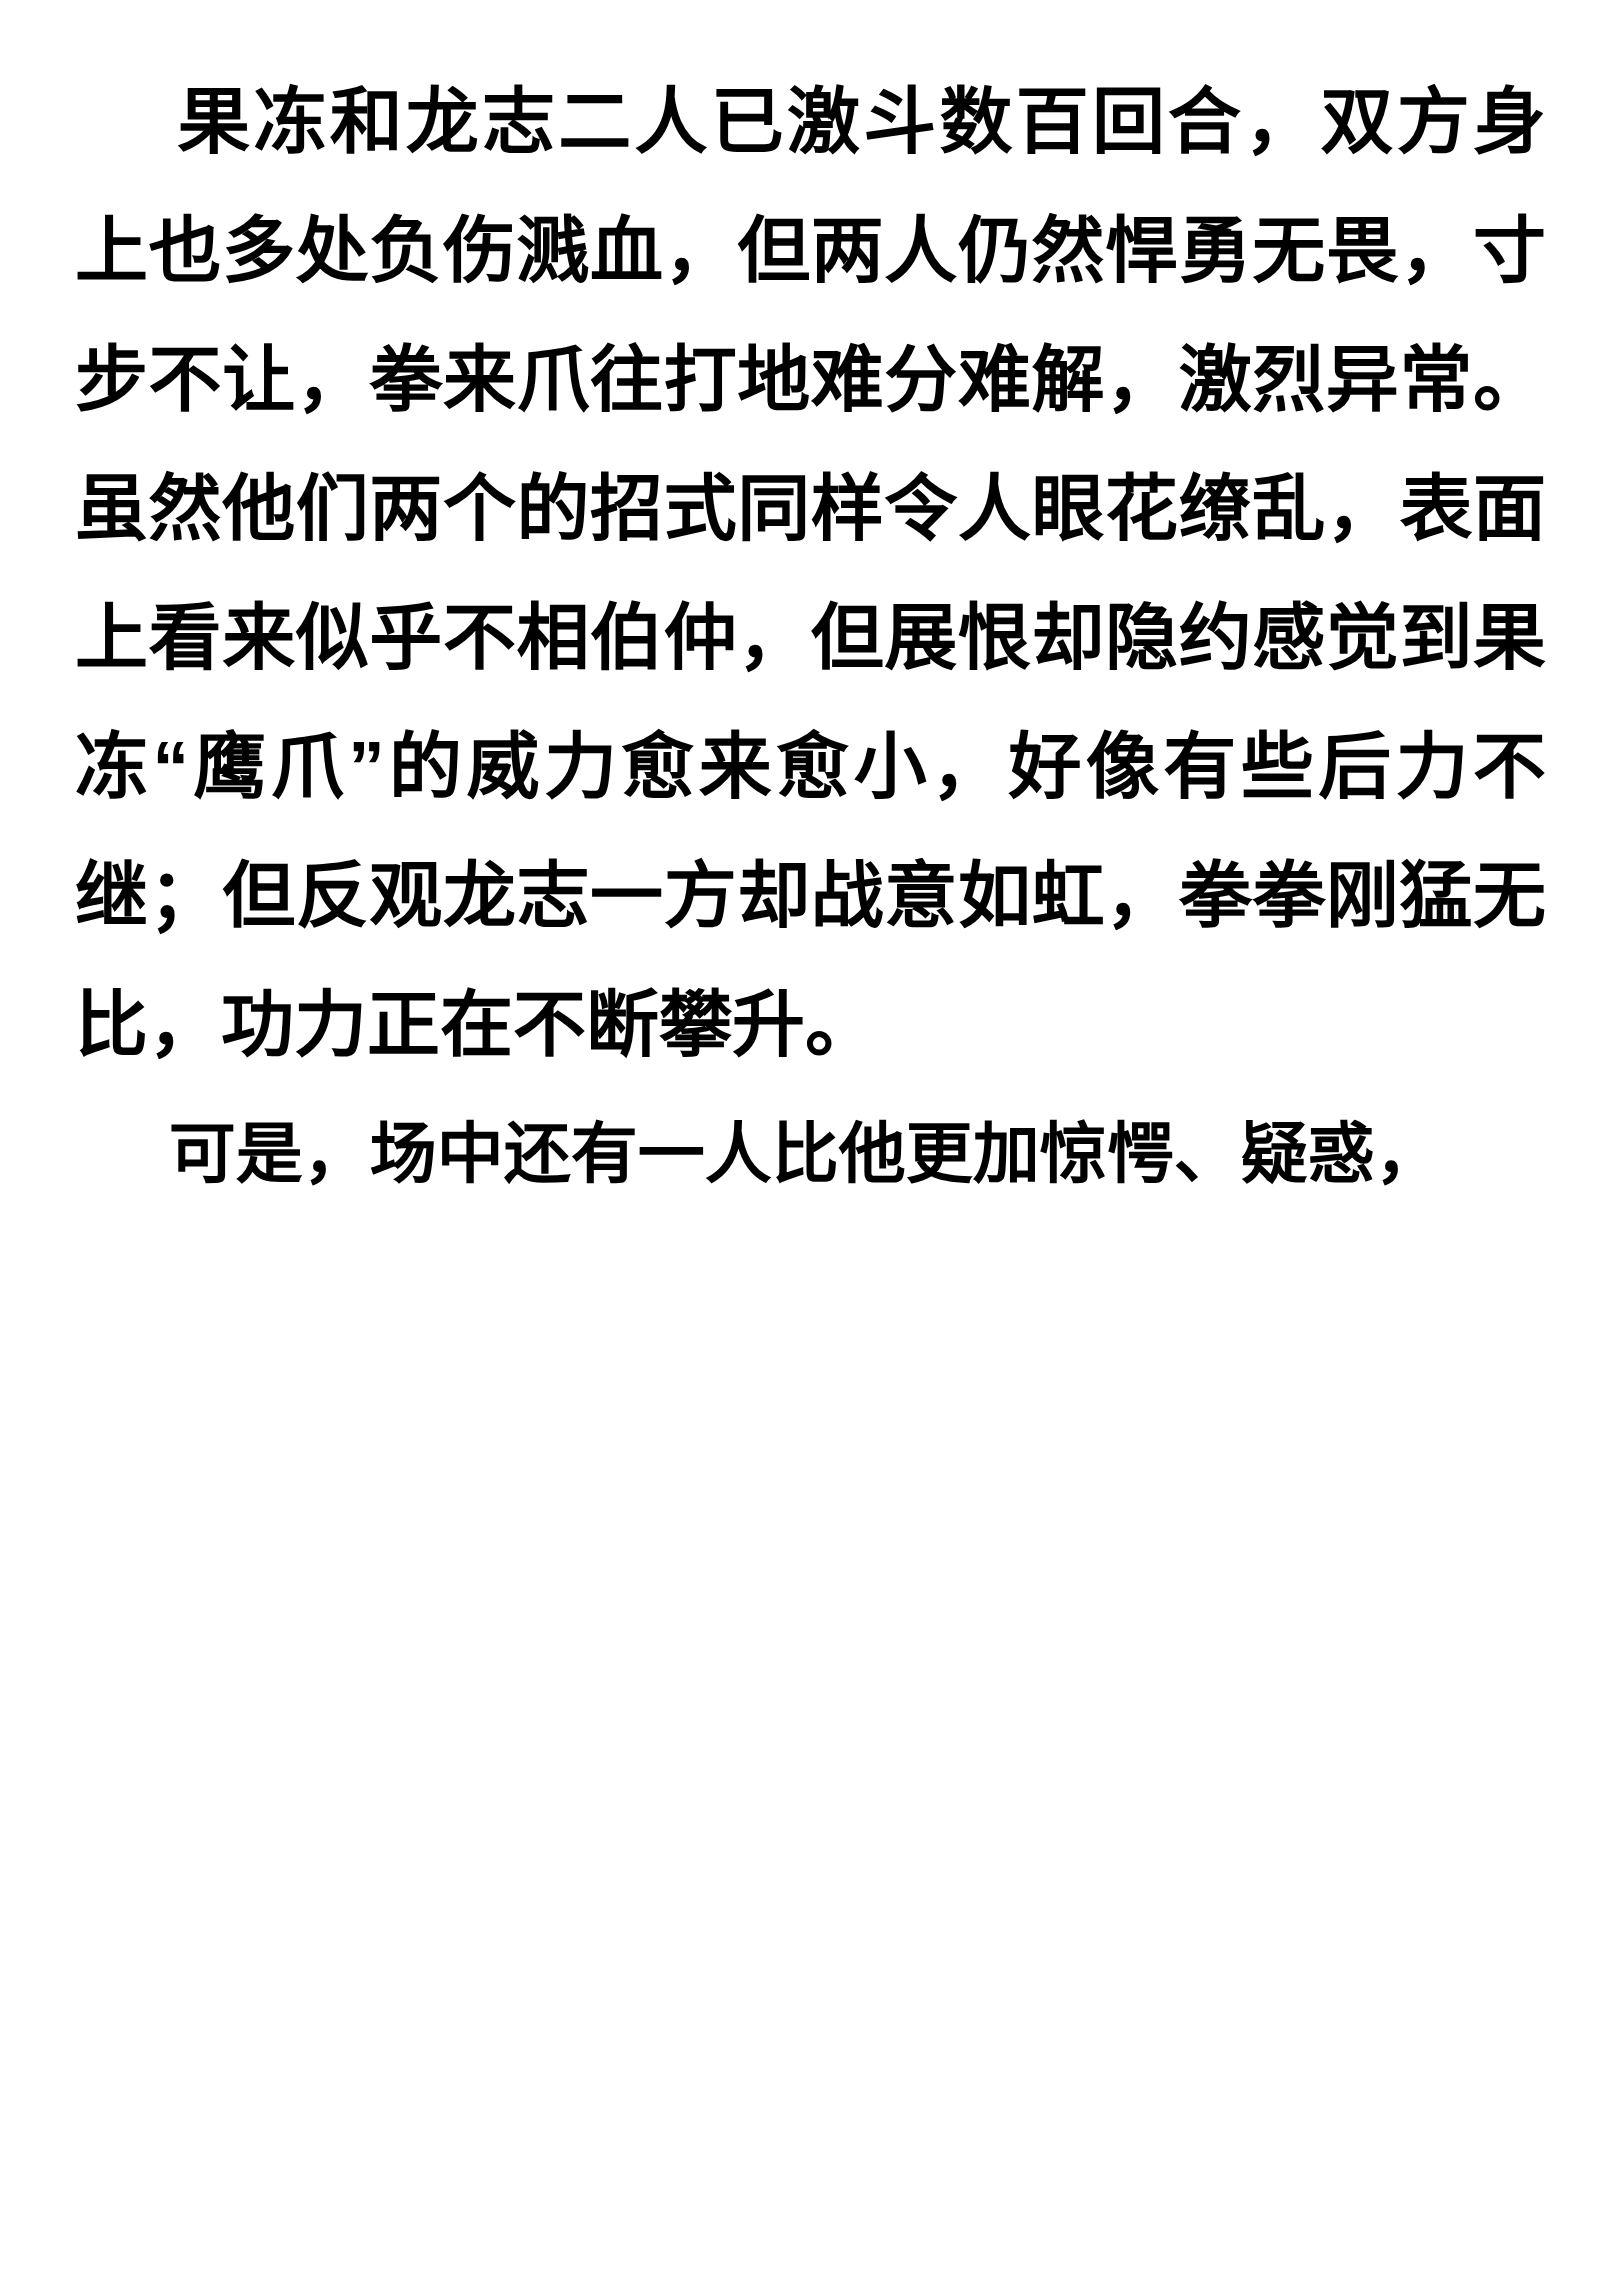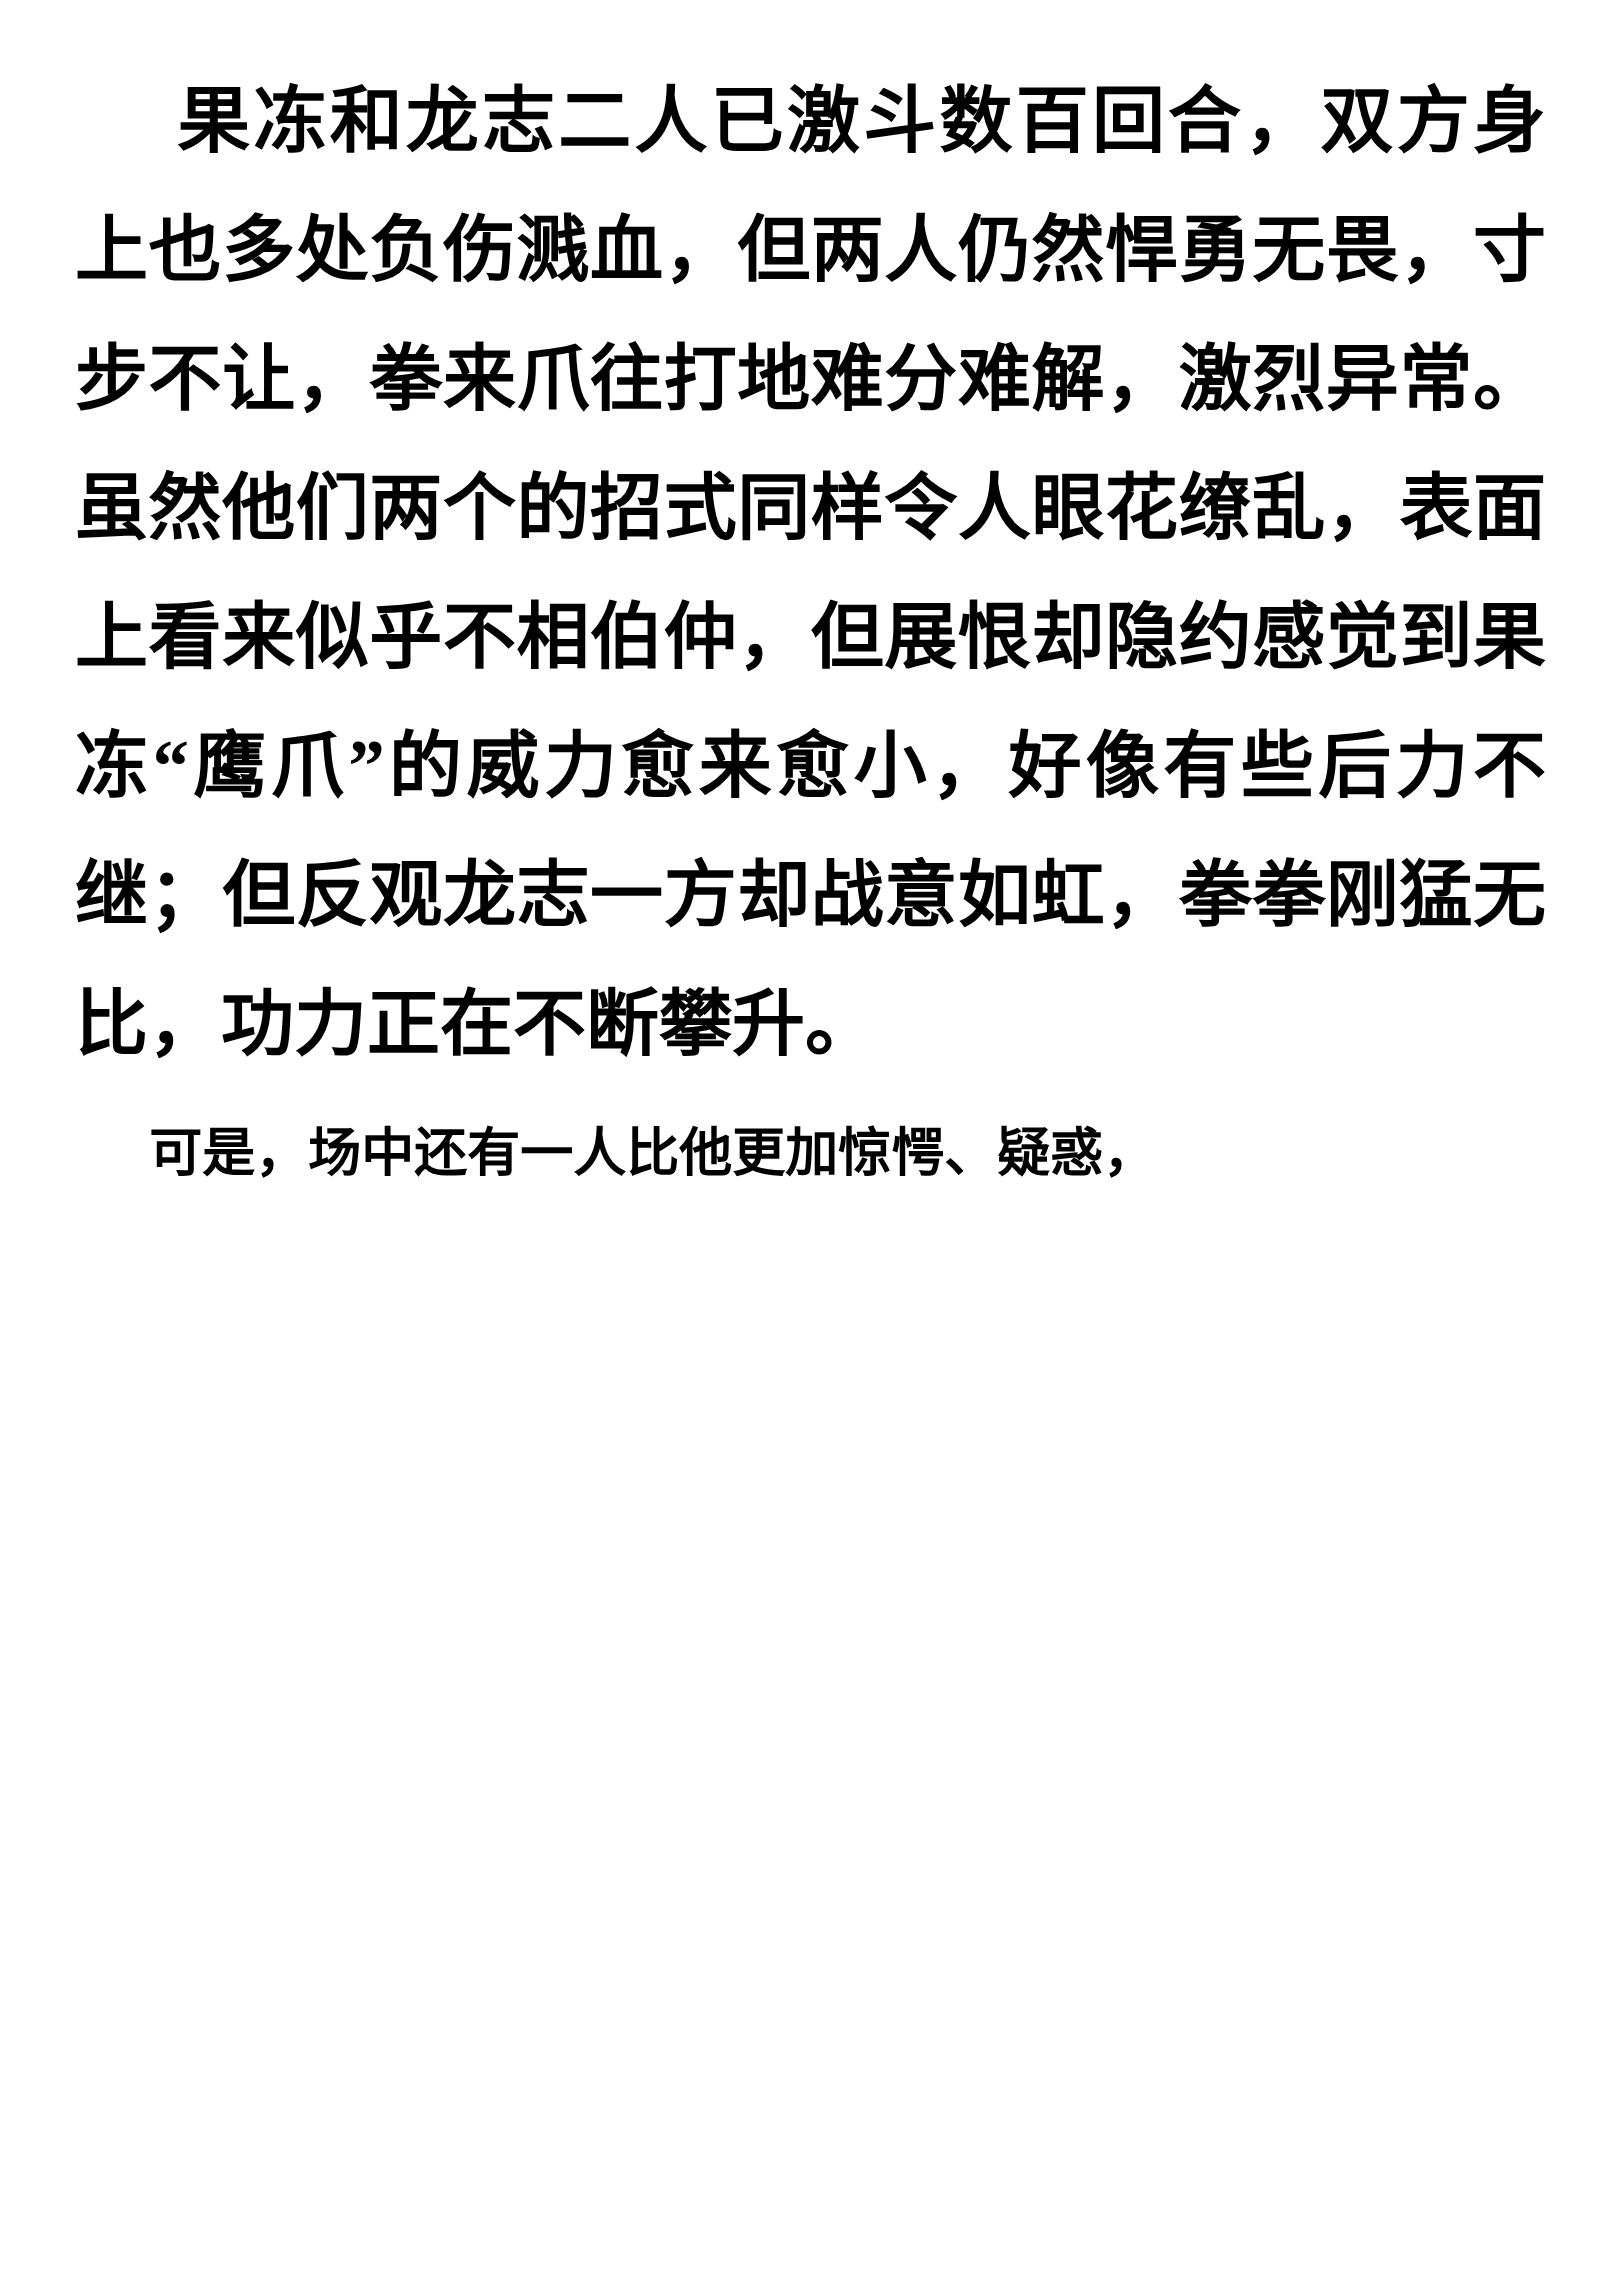--- a/index.html
+++ b/index.html
@@ -15,34 +15,34 @@
   .page {
     box-sizing: border-box;
     width: 1621px;
     height: 2293px;
     padding: 57px 75px 0 75px;
     background: #ffffff;
   }
   .page p {
     margin: 0;
     padding: 0;
-    font-family: Liberation Serif, serif;
+    font-family: Liberation Sans, sans-serif;
     font-weight: 700;
     font-size: 73px;
     line-height: 129px;
     color: #000000;
     text-align: justify;
     text-justify: inter-ideograph;
     text-indent: 1.4em;
     word-break: break-all;
     overflow-wrap: anywhere;
   }
   
   .page p.condensed {
-    font-size: 53px;
+    font-size: 67px;
   }
 </style>
 </head>
 <body>
 
 <div class="page" lang="zh-CN">
   <p>果冻和龙志二人已激斗数百回合，双方身上也多处负伤溅血，但两人仍然悍勇无畏，寸步不让，拳来爪往打地难分难解，激烈异常。虽然他们两个的招式同样令人眼花缭乱，表面上看来似乎不相伯仲，但展恨却隐约感觉到果冻“鹰爪”的威力愈来愈小，好像有些后力不继；但反观龙志一方却战意如虹，拳拳刚猛无比，功力正在不断攀升。</p>
   <p class="condensed">可是，场中还有一人比他更加惊愕、疑惑，</p>
 </div>
 

